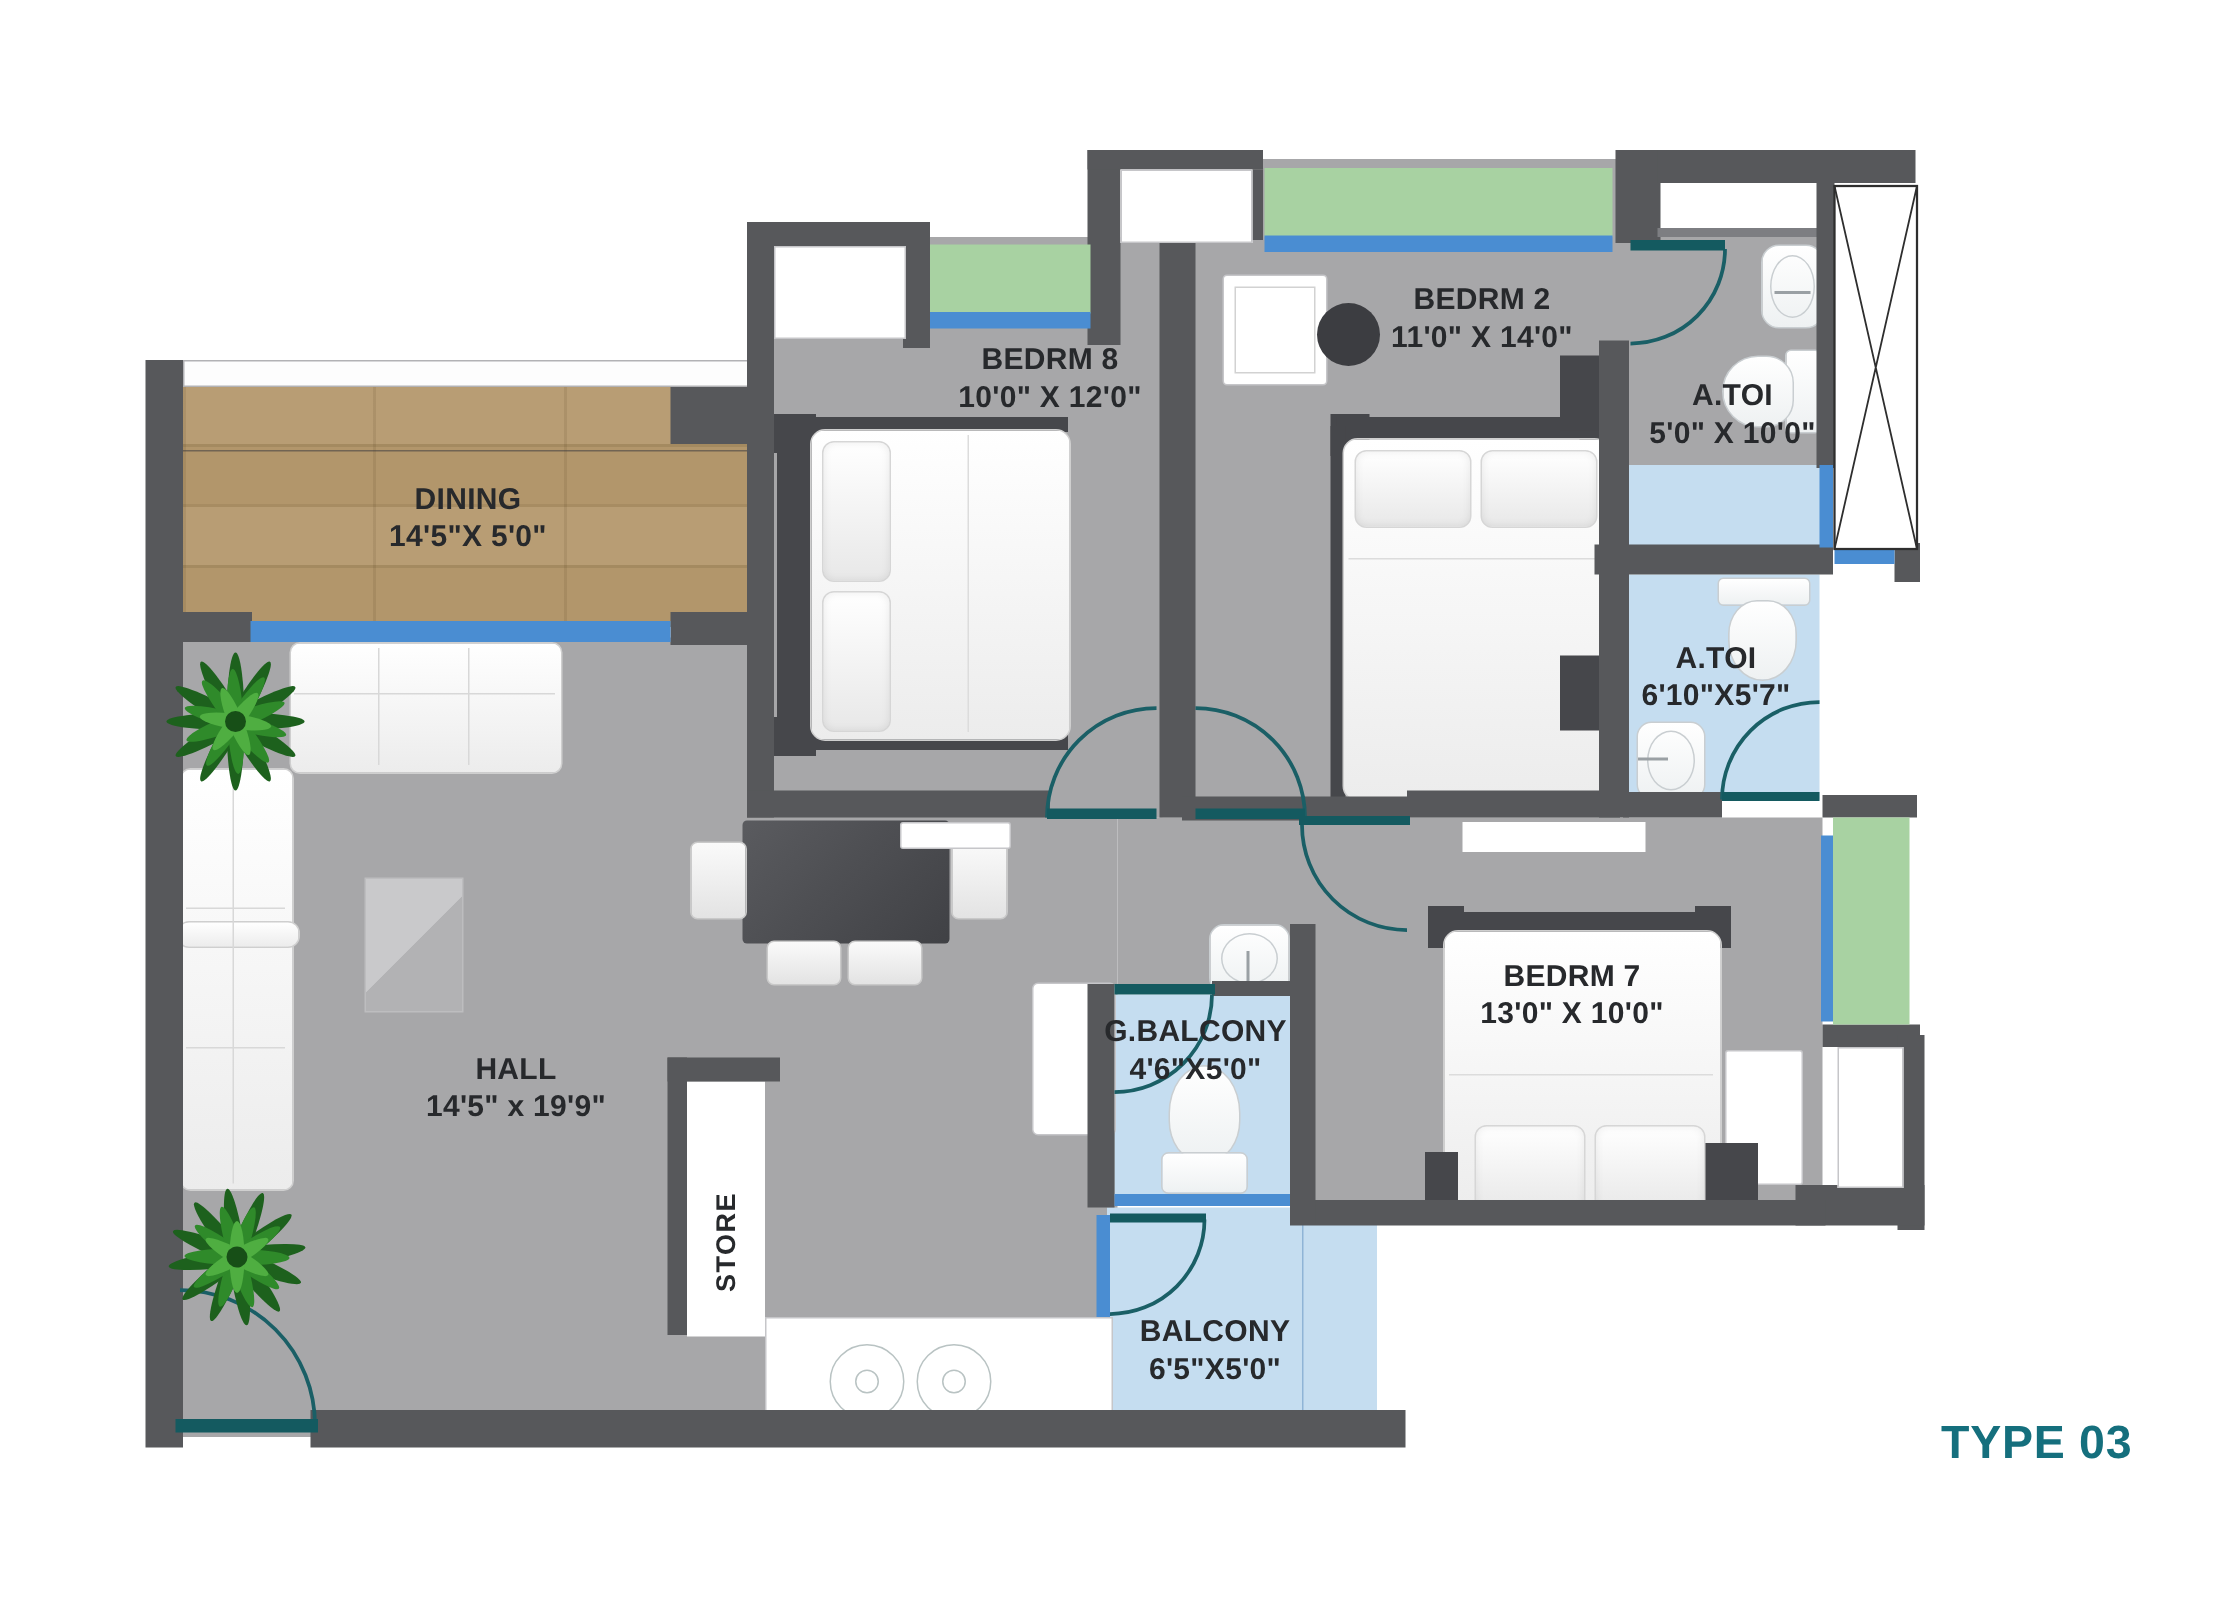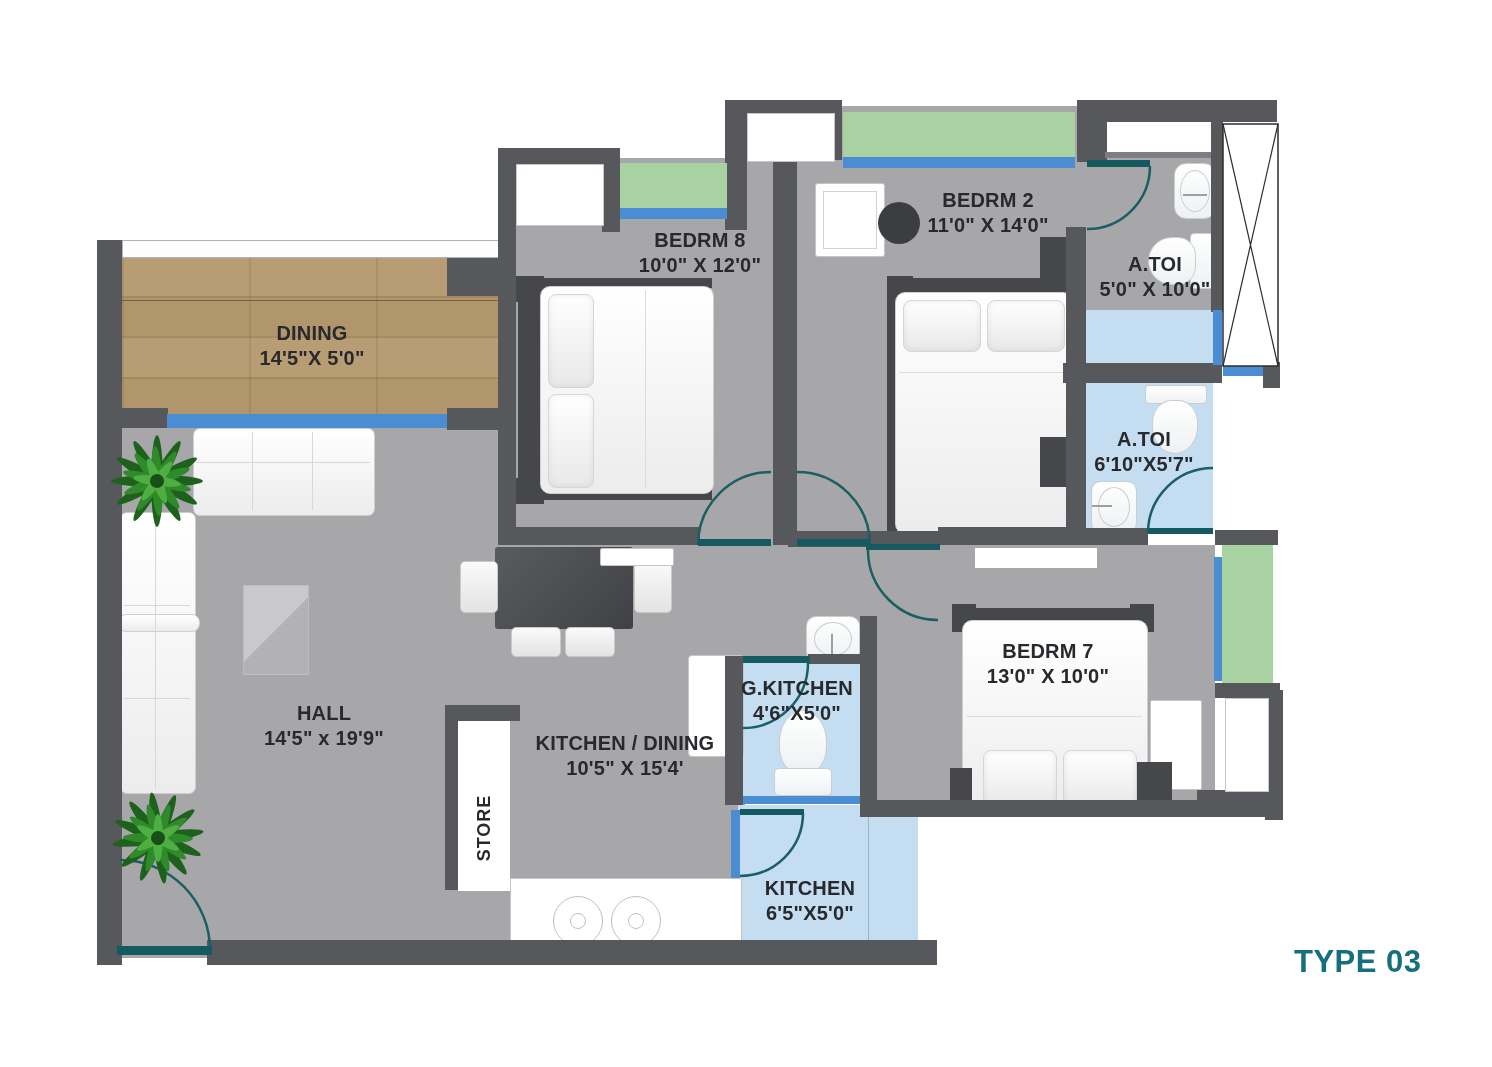--- a/index.html
+++ b/index.html
@@ -262,33 +262,29 @@
   </div>
   <div class="lbl" style="left:1144px;top:452px">
     <div>A.TOI</div>
     <div>6'10"X5'7"</div>
   </div>
   <div class="lbl" style="left:1048px;top:664px">
     <div>BEDRM 7</div>
     <div>13'0" X 10'0"</div>
   </div>
   <div class="lbl" style="left:797px;top:701px">
-    <div>G.KITCHEN</div>
+    <div>G.BALCONY</div>
     <div>4'6"X5'0"</div>
   </div>
-  <div class="lbl" style="left:324px;top:726px">
+  <div class="lbl" style="left:344px;top:726px">
     <div>HALL</div>
     <div>14'5" x 19'9"</div>
   </div>
-  <div class="lbl" style="left:625px;top:756px">
-    <div>KITCHEN / DINING</div>
-    <div>10'5" X 15'4'</div>
-  </div>
   <div class="lbl lbl-store" style="left:484px;top:828px">
     <div>STORE</div>
   </div>
   <div class="lbl" style="left:810px;top:901px">
-    <div>KITCHEN</div>
+    <div>BALCONY</div>
     <div>6'5"X5'0"</div>
   </div>
 
   <div id="type-label">TYPE 03</div>
 </div>
 
 </body></html>

